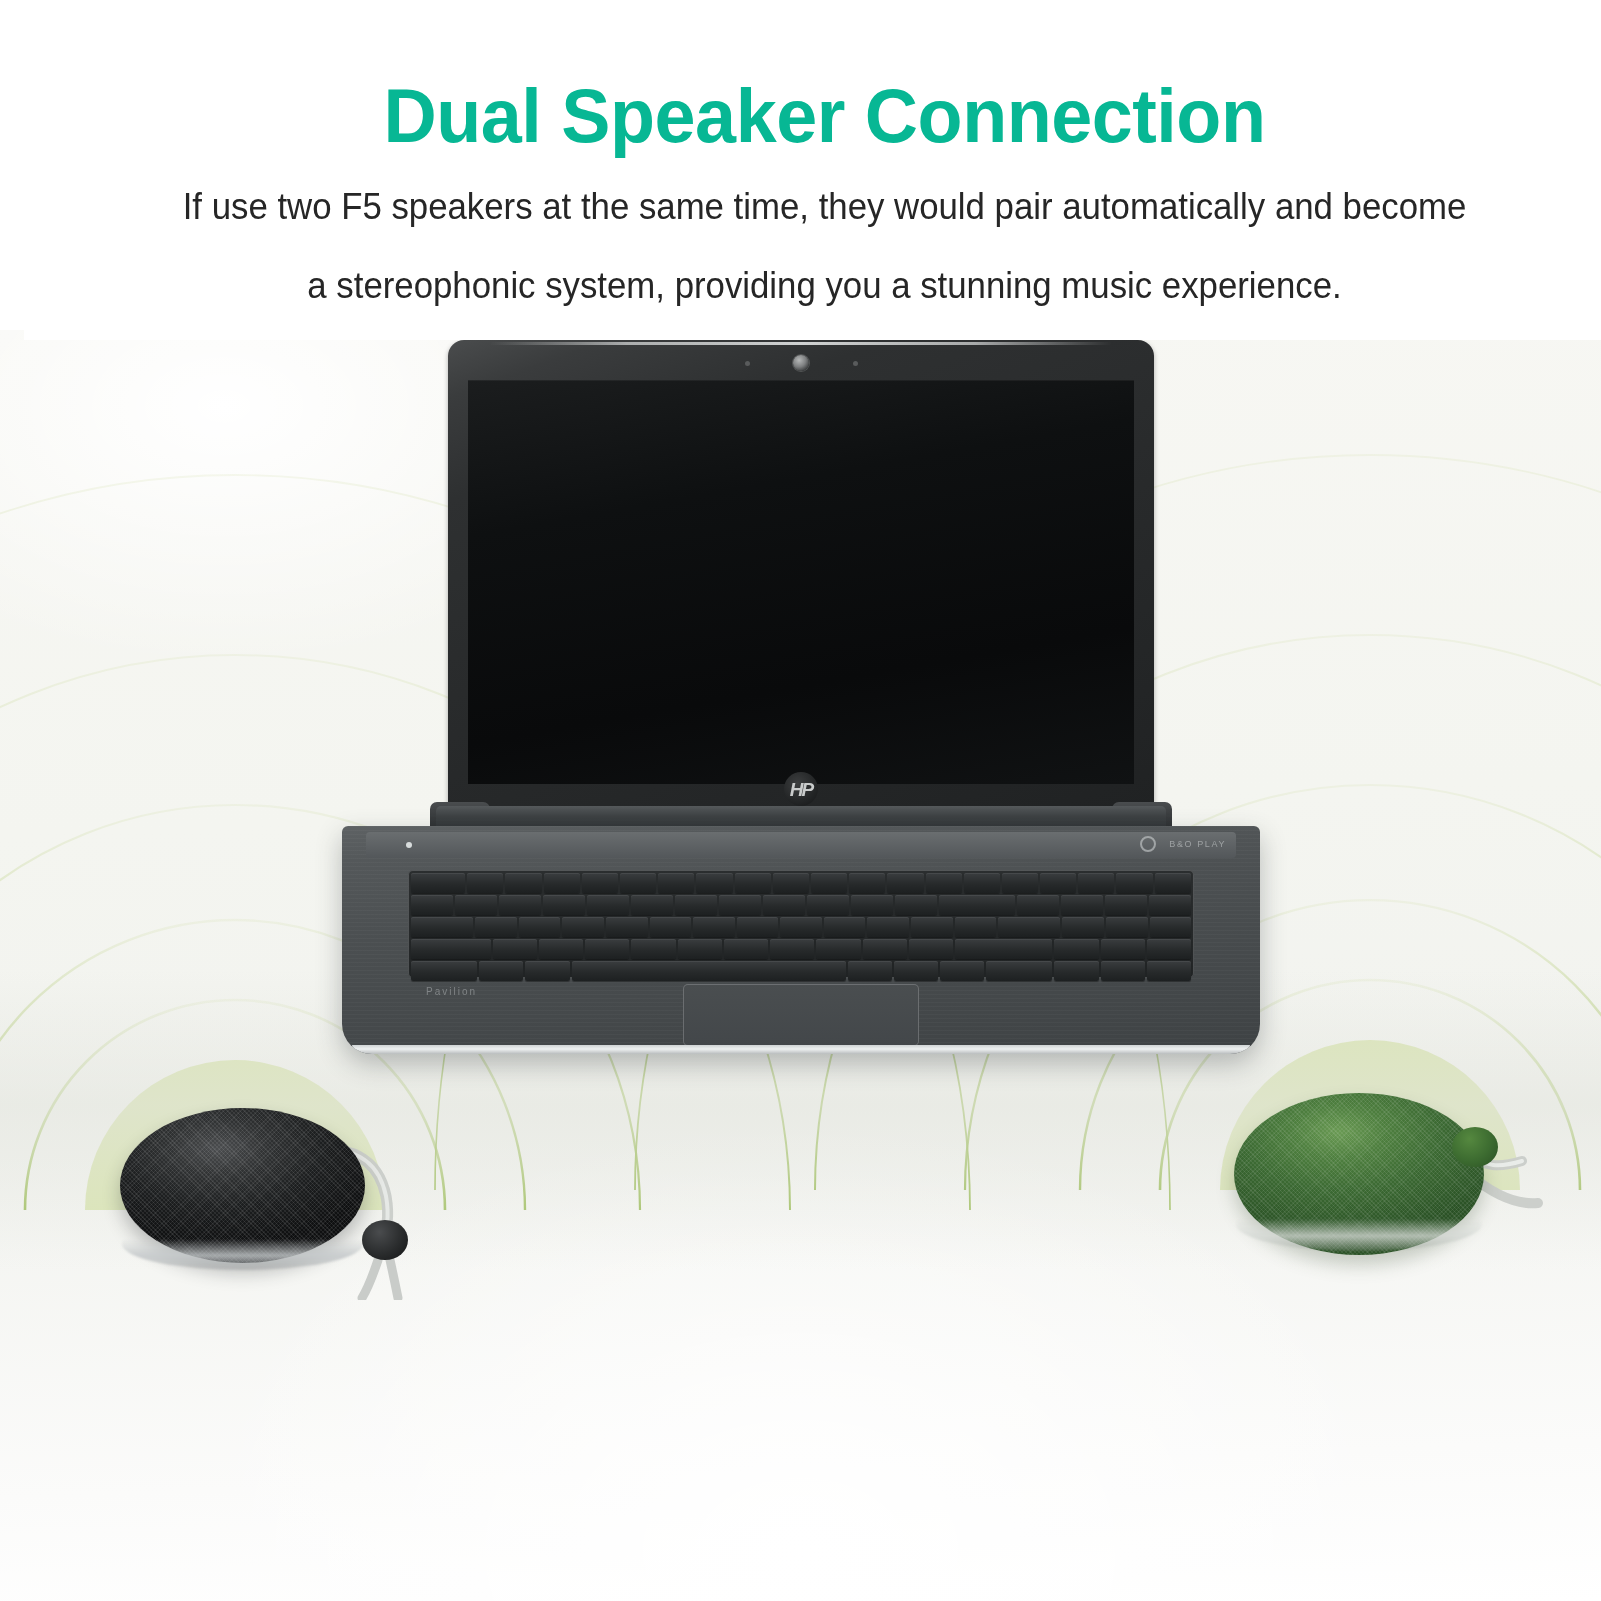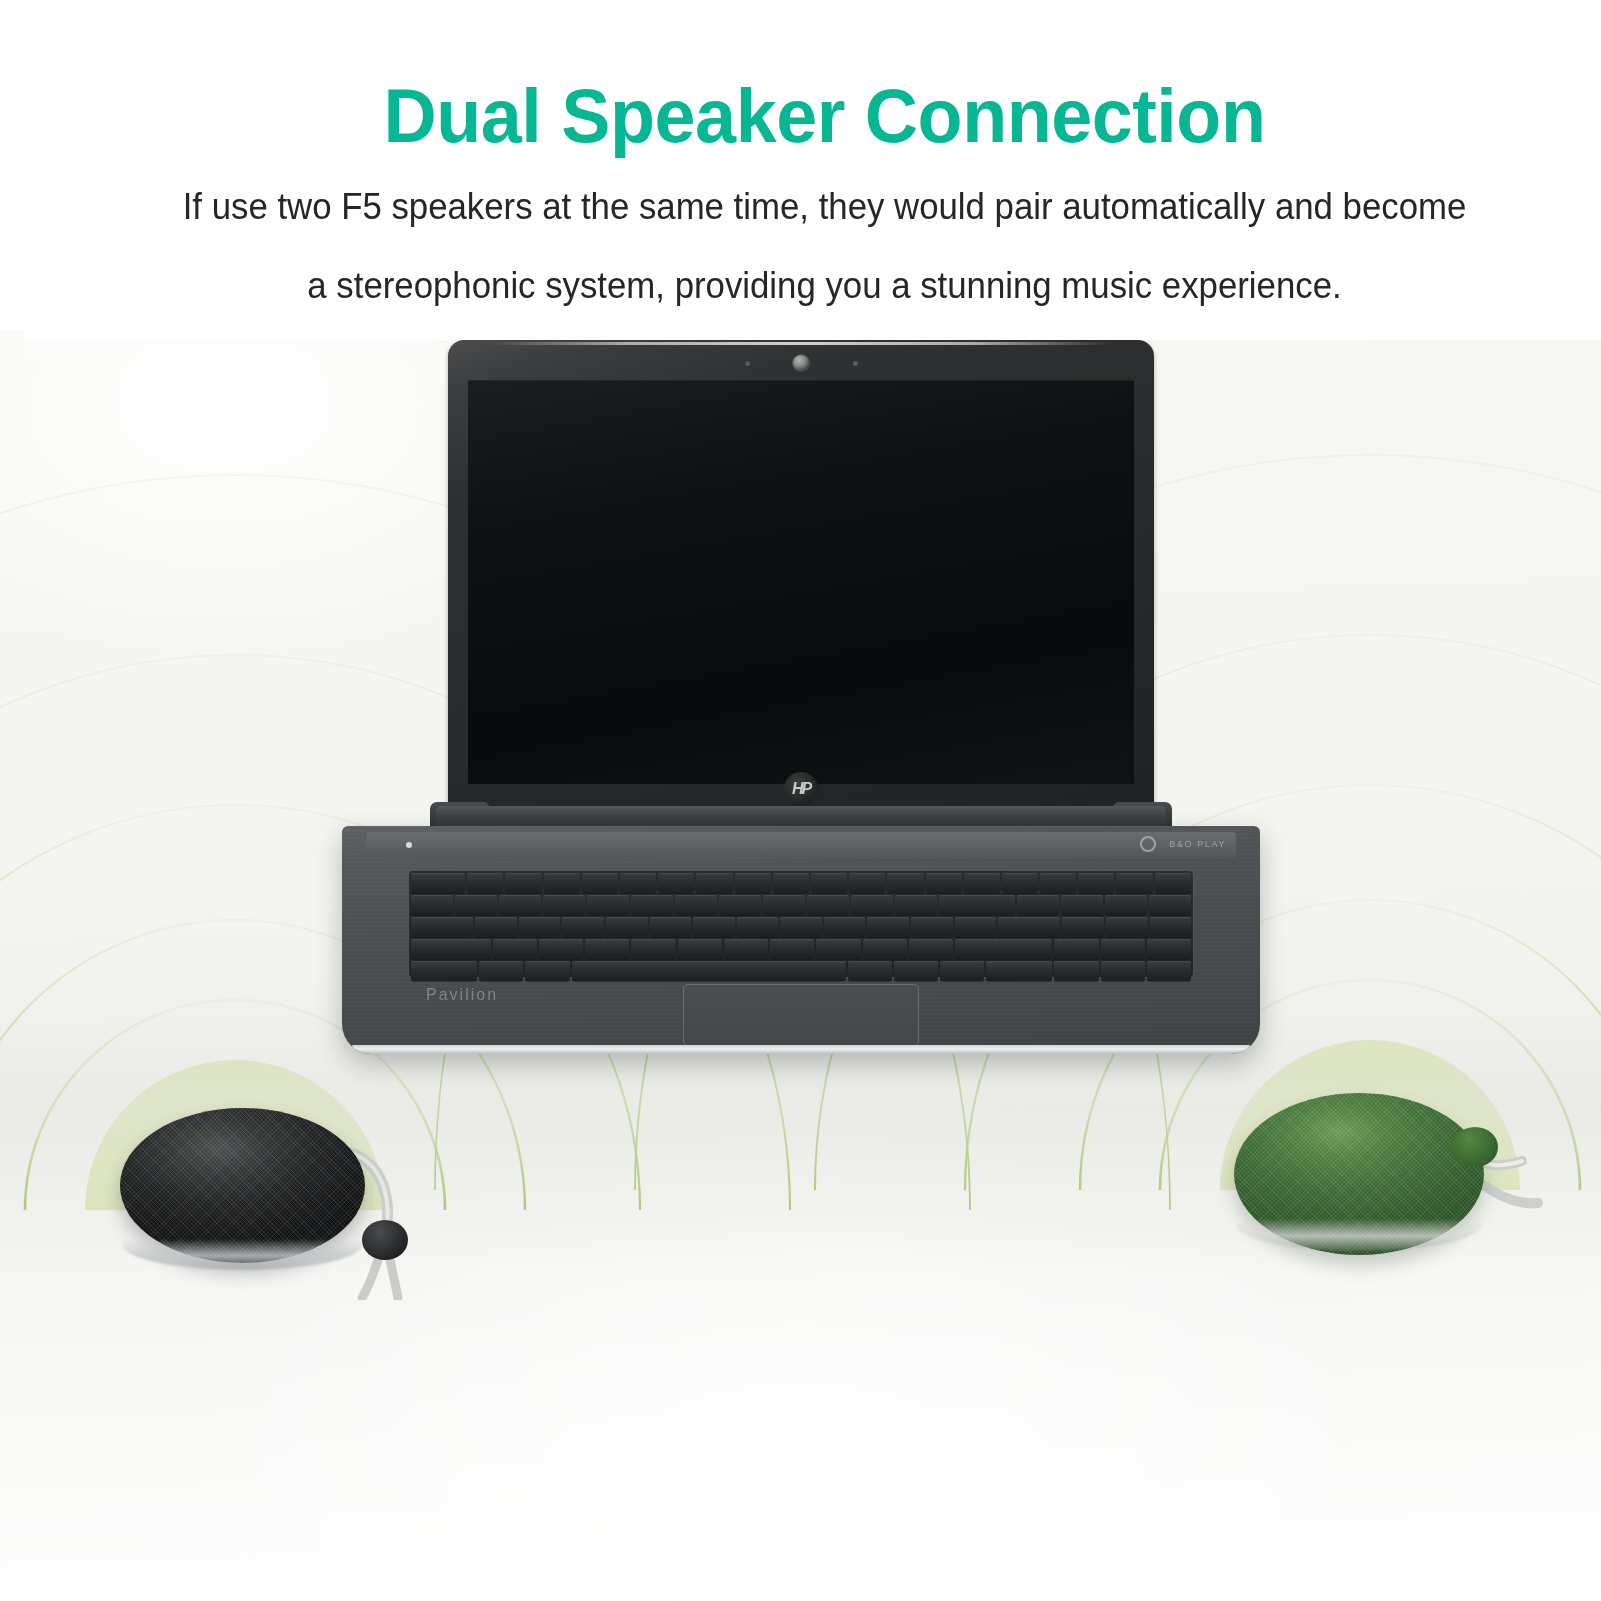--- a/index.html
+++ b/index.html
@@ -112,21 +112,21 @@
   }
   .mic.l{ left:calc(50% - 56px); }
   .mic.r{ left:calc(50% + 52px); }
   .hp-emblem{
     position:absolute; left:50%; margin-left:-17px; bottom:6px;
     width:34px; height:34px; border-radius:50%;
     background:radial-gradient(circle at 40% 34%, #3c3e3f 0%, #232526 60%, #141516 100%);
     display:flex; align-items:center; justify-content:center;
   }
   .hp-emblem span{
-    font-size:16px; font-weight:bold; font-style:italic;
+    font-size:19px; font-weight:bold; font-style:italic;
     color:#c9cbcb; letter-spacing:-2px; line-height:1;
   }
 
   
   .hinge-bar{
     position:absolute; left:100px; top:466px; width:730px; height:26px;
     border-radius:5px;
     background:linear-gradient(180deg,#55595b 0%,#3d4143 40%,#2c2f31 100%);
   }
   .hinge{
@@ -192,21 +192,21 @@
     border-radius:2px;
     box-shadow:inset 0 1px 0 rgba(255,255,255,.07), 0 1px 1px rgba(0,0,0,.35);
   }
   .key.w15{ flex:1.5 1 auto; }
   .key.w18{ flex:1.8 1 auto; }
   .key.w22{ flex:2.2 1 auto; }
   .key.w60{ flex:6.2 1 auto; }
 
   .pavilion{
     position:absolute; left:84px; top:160px;
-    font-size:16px; letter-spacing:2px; color:#8a8e90; opacity:.85;
+    font-size:10px; letter-spacing:2px; color:#8a8e90; opacity:.85;
   }
   .trackpad{
     position:absolute; left:50%; margin-left:-118px; top:158px;
     width:236px; height:62px;
     border-radius:5px;
     background:linear-gradient(180deg,#4a4e50 0%,#43474a 100%);
     box-shadow:inset 0 0 0 1px rgba(150,154,156,.45);
   }
 
   

